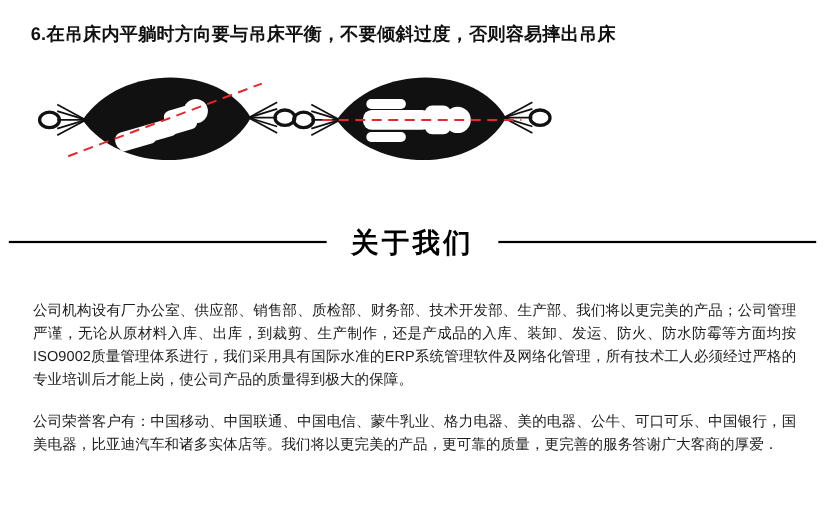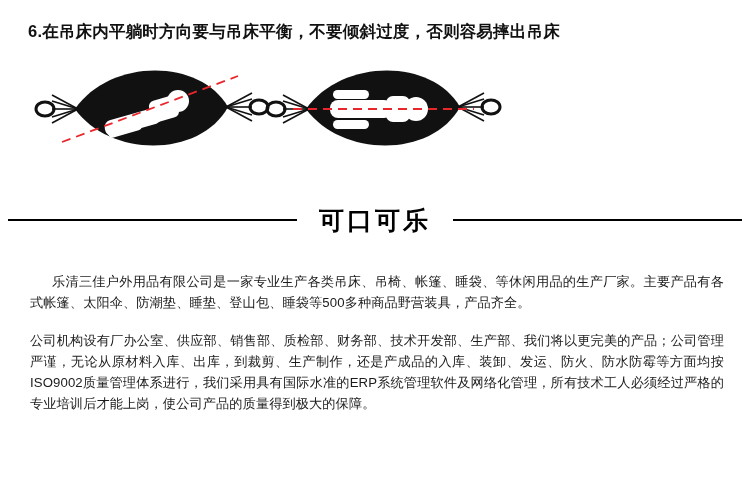--- a/index.html
+++ b/index.html
@@ -159,22 +159,22 @@
           <rect x="333" y="38" width="36" height="9" rx="4.5"></rect>
         </g>
 
         <line x1="293" y1="57" x2="474" y2="57" stroke="#e8262c" stroke-width="1.8" stroke-dasharray="9 6"></line>
       </g>
     </svg>
   </div>
 
   <div class="section-head">
     <div class="rule left"></div>
-    <div class="section-title">可口可乐</div>
+    <div class="section-title">关于我们</div>
     <div class="rule right"></div>
   </div>
 
   <div class="body-copy">
-    <p class="para indent">乐清三佳户外用品有限公司是一家专业生产各类吊床、吊椅、帐篷、睡袋、等休闲用品的生产厂家。主要产品有各式帐篷、太阳伞、防潮垫、睡垫、登山包、睡袋等500多种商品野营装具，产品齐全。</p>
     <p class="para">公司机构设有厂办公室、供应部、销售部、质检部、财务部、技术开发部、生产部、我们将以更完美的产品；公司管理严谨，无论从原材料入库、出库，到裁剪、生产制作，还是产成品的入库、装卸、发运、防火、防水防霉等方面均按ISO9002质量管理体系进行，我们采用具有国际水准的ERP系统管理软件及网络化管理，所有技术工人必须经过严格的专业培训后才能上岗，使公司产品的质量得到极大的保障。</p>
+    <p class="para">公司荣誉客户有：中国移动、中国联通、中国电信、蒙牛乳业、格力电器、美的电器、公牛、可口可乐、中国银行，国美电器，比亚迪汽车和诸多实体店等。我们将以更完美的产品，更可靠的质量，更完善的服务答谢广大客商的厚爱．</p>
   </div>
 
 </div>
 
 </body></html>

